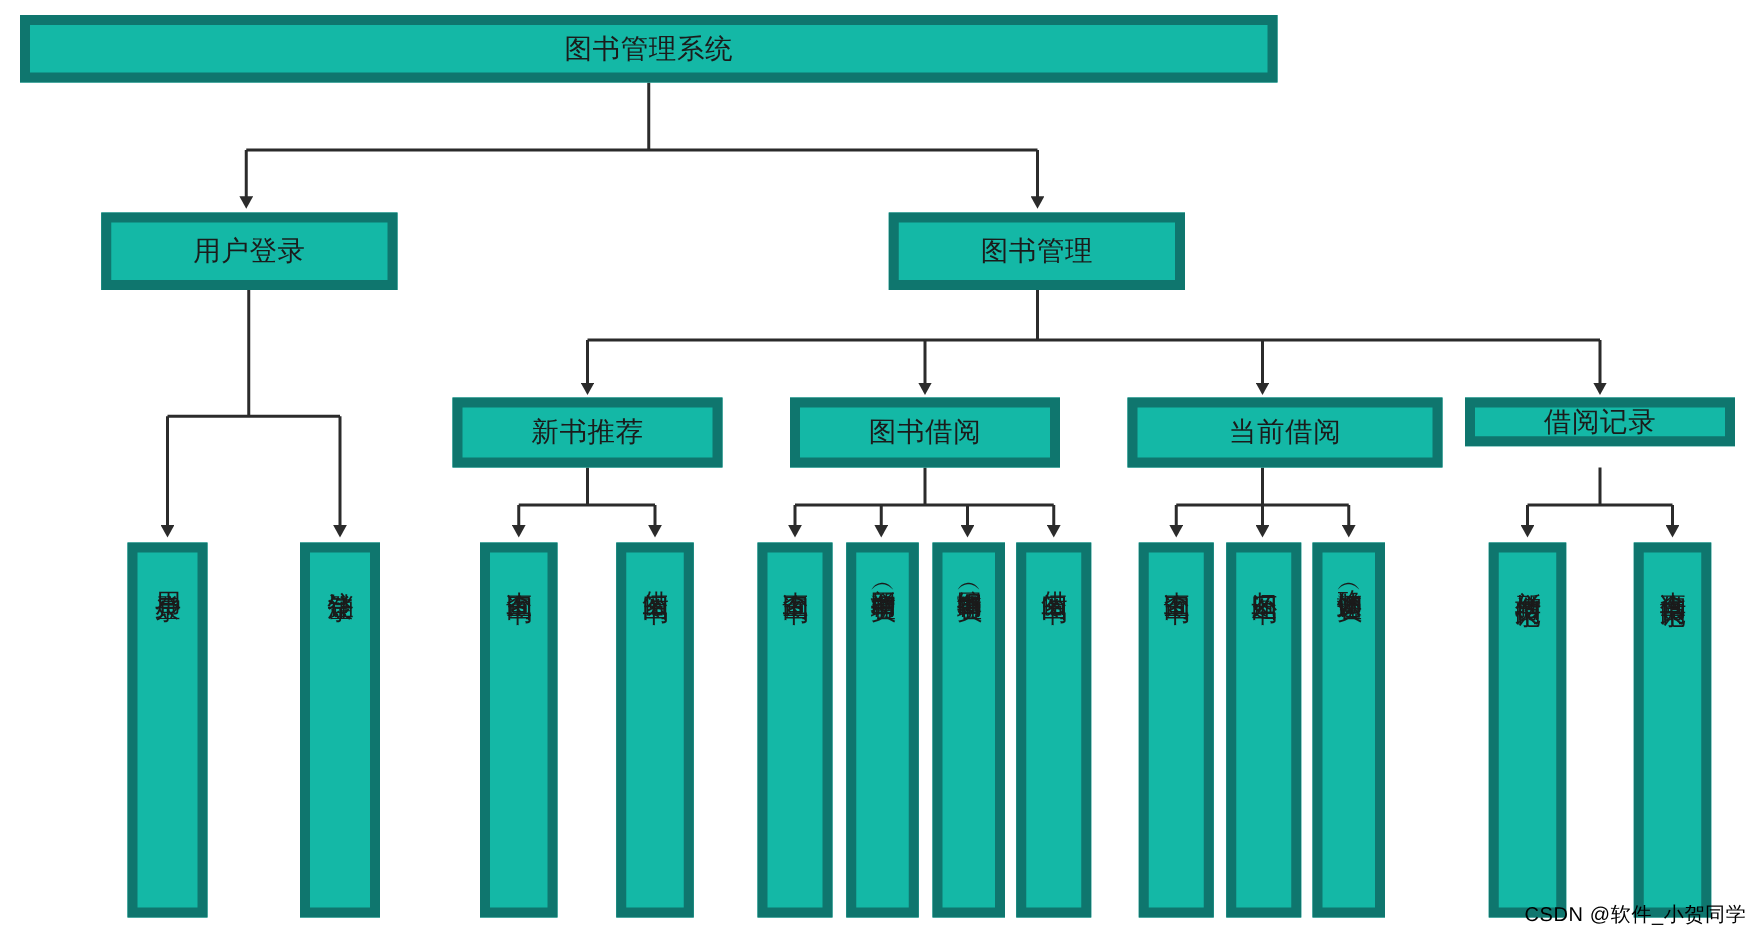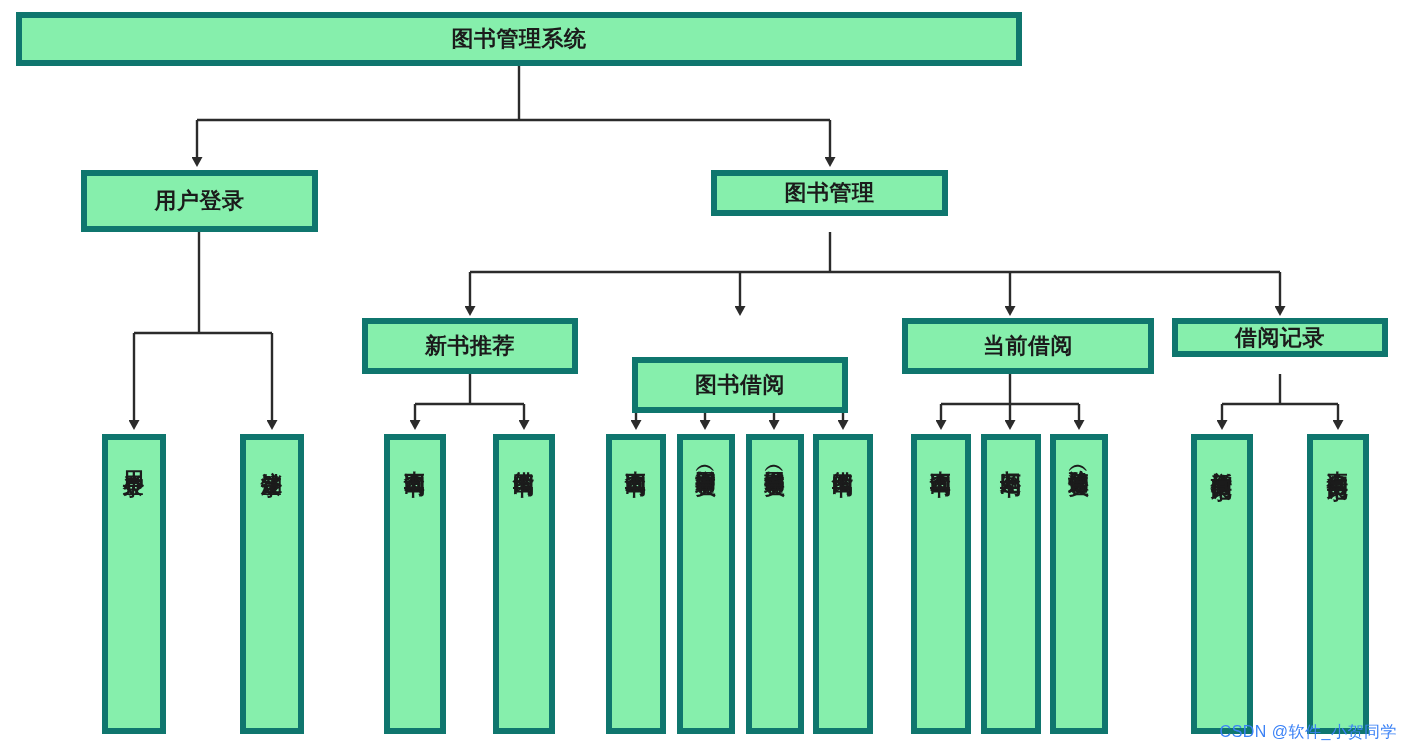--- a/index.html
+++ b/index.html
@@ -23,27 +23,26 @@
   }
   #svg-layer {
     position: absolute;
     left: 0; top: 0;
     width: 1405px;
     height: 747px;
   }
   .node {
     position: absolute;
     box-sizing: border-box;
-    background: #86efac;
-    border: 6px solid #0f766e;
+    background: #14b8a6;
+    border: 8px solid #0f766e;
     display: flex;
     align-items: center;
     justify-content: center;
     color: #1b1b1b;
-    font-weight: bold;
   }
   .node .label {
     display: block;
     text-align: center;
     line-height: 1.18;
     white-space: pre-line;
   }
   .node.horizontal .label {
     writing-mode: horizontal-tb;
     font-size: 22px;
@@ -63,21 +62,21 @@
   }
   .node.vertical.tight .label {
     font-size: 20px;
     letter-spacing: 1px;
   }
   #watermark {
     position: absolute;
     right: 8px;
     bottom: 4px;
     font-size: 16px;
-    color: #3b82f6;
+    color: #000000;
     letter-spacing: 0.5px;
     white-space: nowrap;
     pointer-events: none;
   }
 </style>
 </head>
 <body>
 
 <div id="diagram-root">
 
@@ -131,28 +130,28 @@
     </g>
   </svg>
 
   <div class="node horizontal" style="left:16px; top:12px; width:1006px; height:54px;">
     <span class="label">图书管理系统</span>
   </div>
 
   <div class="node horizontal" style="left:81px; top:170px; width:237px; height:62px;">
     <span class="label">用户登录</span>
   </div>
-  <div class="node horizontal" style="left:711px; top:170px; width:237px; height:46px;justify-content:center;">
+  <div class="node horizontal" style="left:711px; top:170px; width:237px; height:62px;justify-content:center;">
     <span class="label">图书管理</span>
   </div>
 
   <div class="node horizontal" style="left:362px; top:318px; width:216px; height:56px;align-items:center;">
     <span class="label">新书推荐</span>
   </div>
-  <div class="node horizontal" style="left:632px; top:318px; width:216px; height:56px;margin-top:39px;">
+  <div class="node horizontal" style="left:632px; top:318px; width:216px; height:56px;">
     <span class="label">图书借阅</span>
   </div>
   <div class="node horizontal" style="left:902px; top:318px; width:252px; height:56px;">
     <span class="label">当前借阅</span>
   </div>
   <div class="node horizontal" style="left:1172px; top:318px; width:216px; height:39px;">
     <span class="label">借阅记录</span>
   </div>
 
   <div class="node vertical" style="left:102px; top:434px; width:64px; height:300px;">

